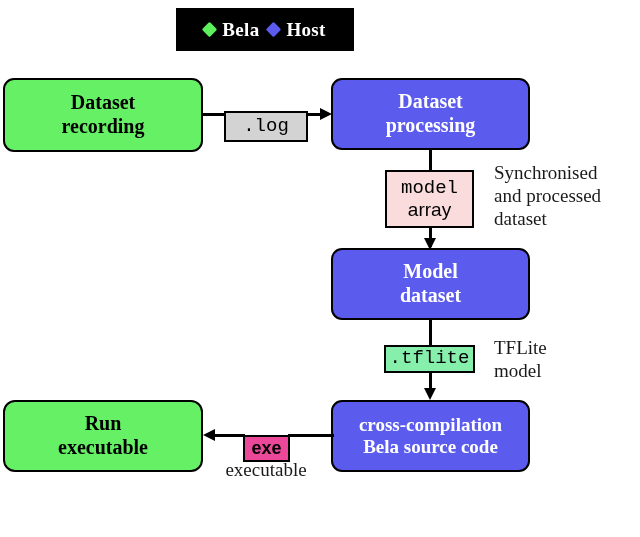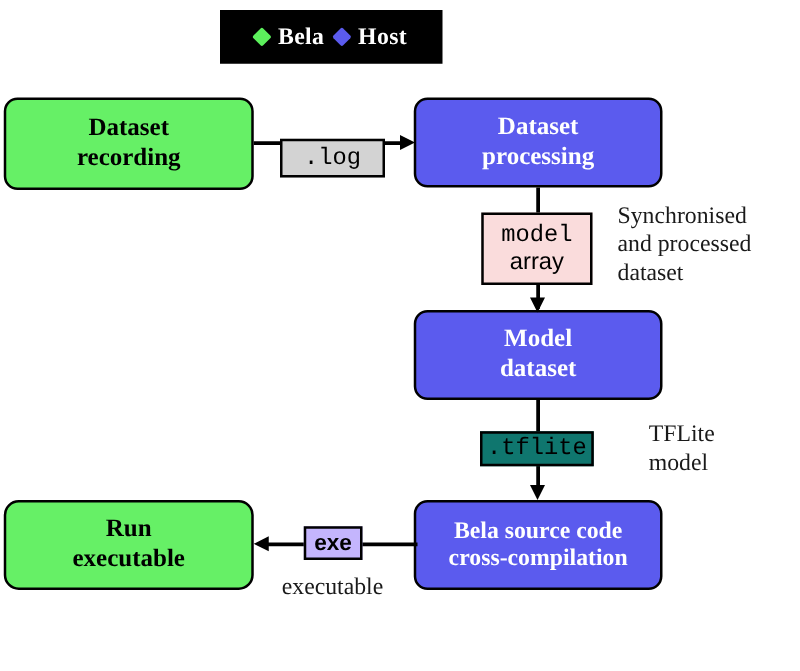--- a/index.html
+++ b/index.html
@@ -91,22 +91,22 @@
   }
   .artifact .mono {
     font-family: "Liberation Mono", "DejaVu Sans Mono", monospace;
   }
   .artifact .serif {
     font-family: Liberation Sans, sans-serif;
     text-align: right;
   }
   .artifact.log    { background: #D3D3D3; margin-top: 12px; }
   .artifact.numpy  { background: #FADCDC; }
-  .artifact.tflite { background: #0f766e; }
-  .artifact.exe    { background: #c4b5fd; font-weight: bold; }
+  .artifact.tflite { background: #86efac; }
+  .artifact.exe    { background: #ec4899; font-weight: bold; margin-top: 14px; }
 
   
   .edge {
     position: absolute;
     background: #000000;
     z-index: 1;
   }
   .edge.h { height: 3px; }
   .edge.v { width: 3px; }
 
@@ -193,28 +193,28 @@
     <span class="ln">dataset</span>
   </div>
 
   <div class="edge v" style="left:429px; top:319px; height:28px;"></div>
   <div class="artifact tflite" style="left:384px; top:345px; width:91px; height:28px; font-size:19px;">
     <span class="mono">.tflite</span>
   </div>
   <div class="edge v" style="left:429px; top:372px; height:20px;"></div>
   <div class="arrowhead down" style="left:424px; top:388px;"></div>
 
-  <div class="caption" style="left:494px; top:336px; font-size:19px;margin-left:25px;">
+  <div class="caption" style="left:494px; top:336px; font-size:19px;">
     <div>TFLite</div>
     <div>model</div>
   </div>
 
   <div class="node host" style="left:331px; top:400px; width:199px; height:72px; font-size:19px;">
+    <span class="ln">cross-compilation</span>
     <span class="ln">Bela source code</span>
-    <span class="ln">cross-compilation</span>
   </div>
 
   <div class="edge h" style="left:288px; top:434px; width:46px;"></div>
   <div class="artifact exe" style="left:243px; top:421px; width:47px; height:27px; font-size:18px;">
     <span class="serif">exe</span>
   </div>
   <div class="edge h" style="left:213px; top:434px; width:32px;"></div>
   <div class="arrowhead left" style="left:203px; top:429px;"></div>
 
   <div class="caption" style="left:196px; top:458px; width:140px; text-align:center; font-size:19px;">

